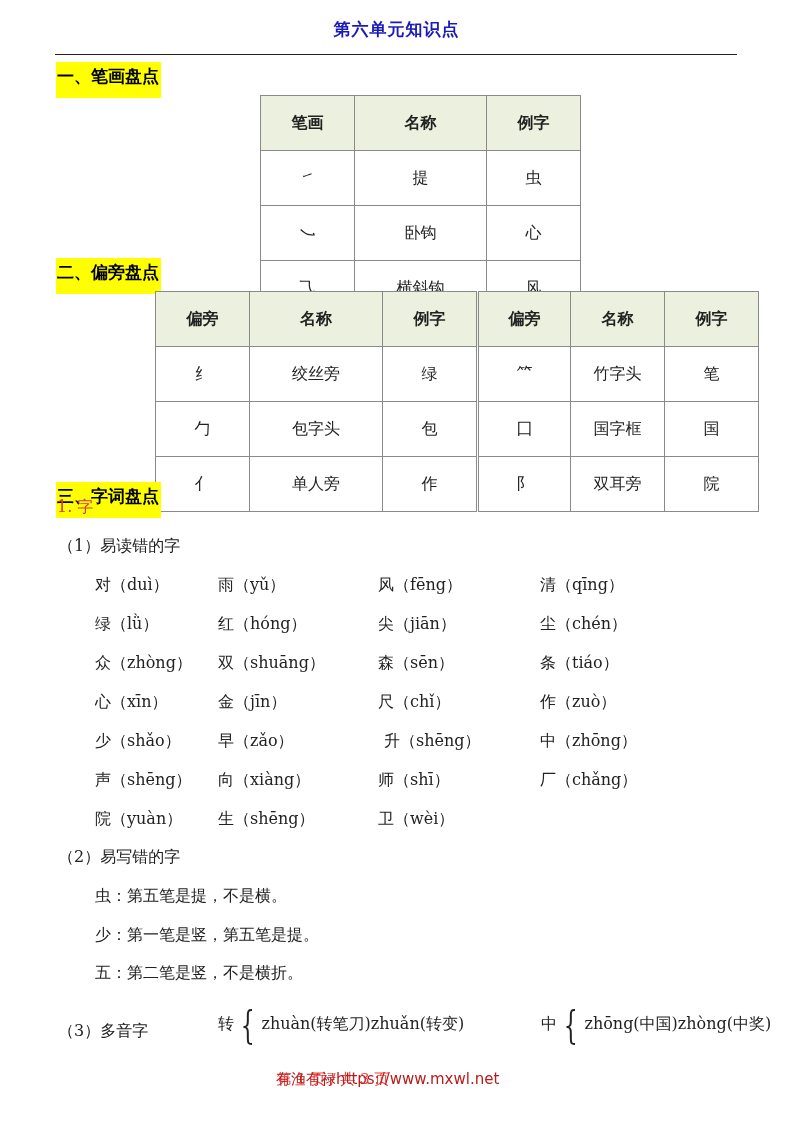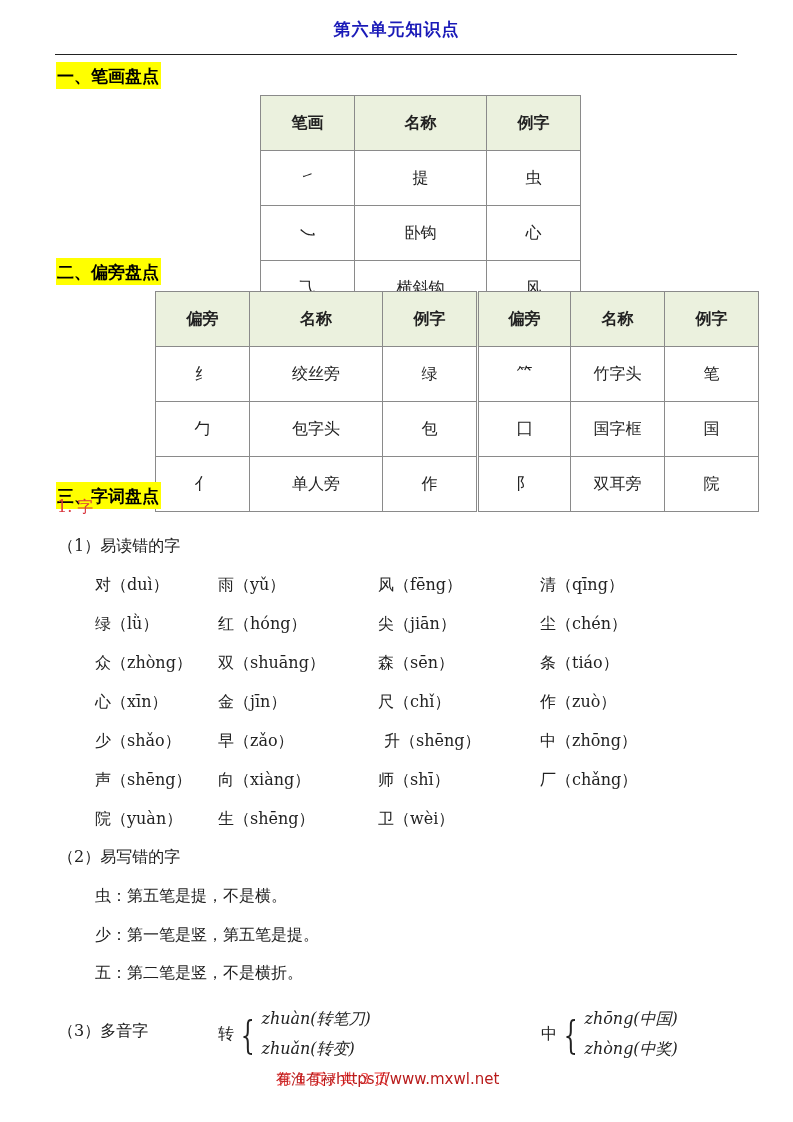--- a/index.html
+++ b/index.html
@@ -2,33 +2,33 @@
 <html><head>
 <meta charset="utf-8">
 <style>
   html, body { margin:0; padding:0; background:#fff; }
   body { width:793px; height:1122px; position:relative; overflow:hidden;
          font-family:"DejaVu Serif","Liberation Serif",serif; color:#222; }
   .title { position:absolute; top:18px; left:0; width:793px; text-align:center;
            font-size:17px; font-weight:bold; color:#1a1ab8; font-family:"DejaVu Sans",sans-serif; letter-spacing:1px; }
   .rule { position:absolute; top:54px; left:55px; width:682px; height:1px; background:#222; }
   .sec { position:absolute; left:56px; background:#ffff00; font-size:17px; font-weight:bold;
-         font-family:"DejaVu Sans",sans-serif; color:#000; padding:2px 2px 1px 1px; height:24px; line-height:24px; }
+         font-family:"DejaVu Sans",sans-serif; color:#000; padding:2px 2px 10px 1px; height:24px; line-height:24px; }
   table { border-collapse:collapse; position:absolute; font-size:16px; }
   td, th { border:1px solid #8a8a8a; text-align:center; height:38px; padding:8px; }
   th { background:#ebf1de; font-weight:bold; font-family:"DejaVu Sans",sans-serif; font-size:16px; }
   .t1 { left:260px; top:95px; }
   .t2 { left:143px; top:291px;margin-left:12px; }
   .t2 td.split, .t2 th.split { border-left:3px double #8a8a8a; }
   .sub { position:absolute; font-size:16px; }
   .red { color:#d9363e; }
   .ch { position:absolute; font-size:16px; white-space:nowrap; }
   .poly { position:absolute; font-size:16px; display:flex; align-items:center; }
   .brace { font-size:40px; line-height:40px; font-weight:100; margin:0 1px; transform:scaleX(0.55); }
-  .poly .lines { display:flex; flex-direction:column; font-style:italic; line-height:30px; }
+  .poly .lines { display:flex; flex-direction:row; line-height:30px; }
   .footer { position:absolute; top:1070px; left:0; width:666px; text-align:center; font-size:15px; color:#ef4444; }
   .wm { position:absolute; top:1070px; left:276px; font-size:15px; color:#b91c1c; font-family:"DejaVu Sans",sans-serif; }
 </style>
 </head>
 <body>
 
 <div class="title">第六单元知识点</div>
 <div class="rule"></div>
 
 <div class="sec" style="top:62px;">一、笔画盘点</div>

